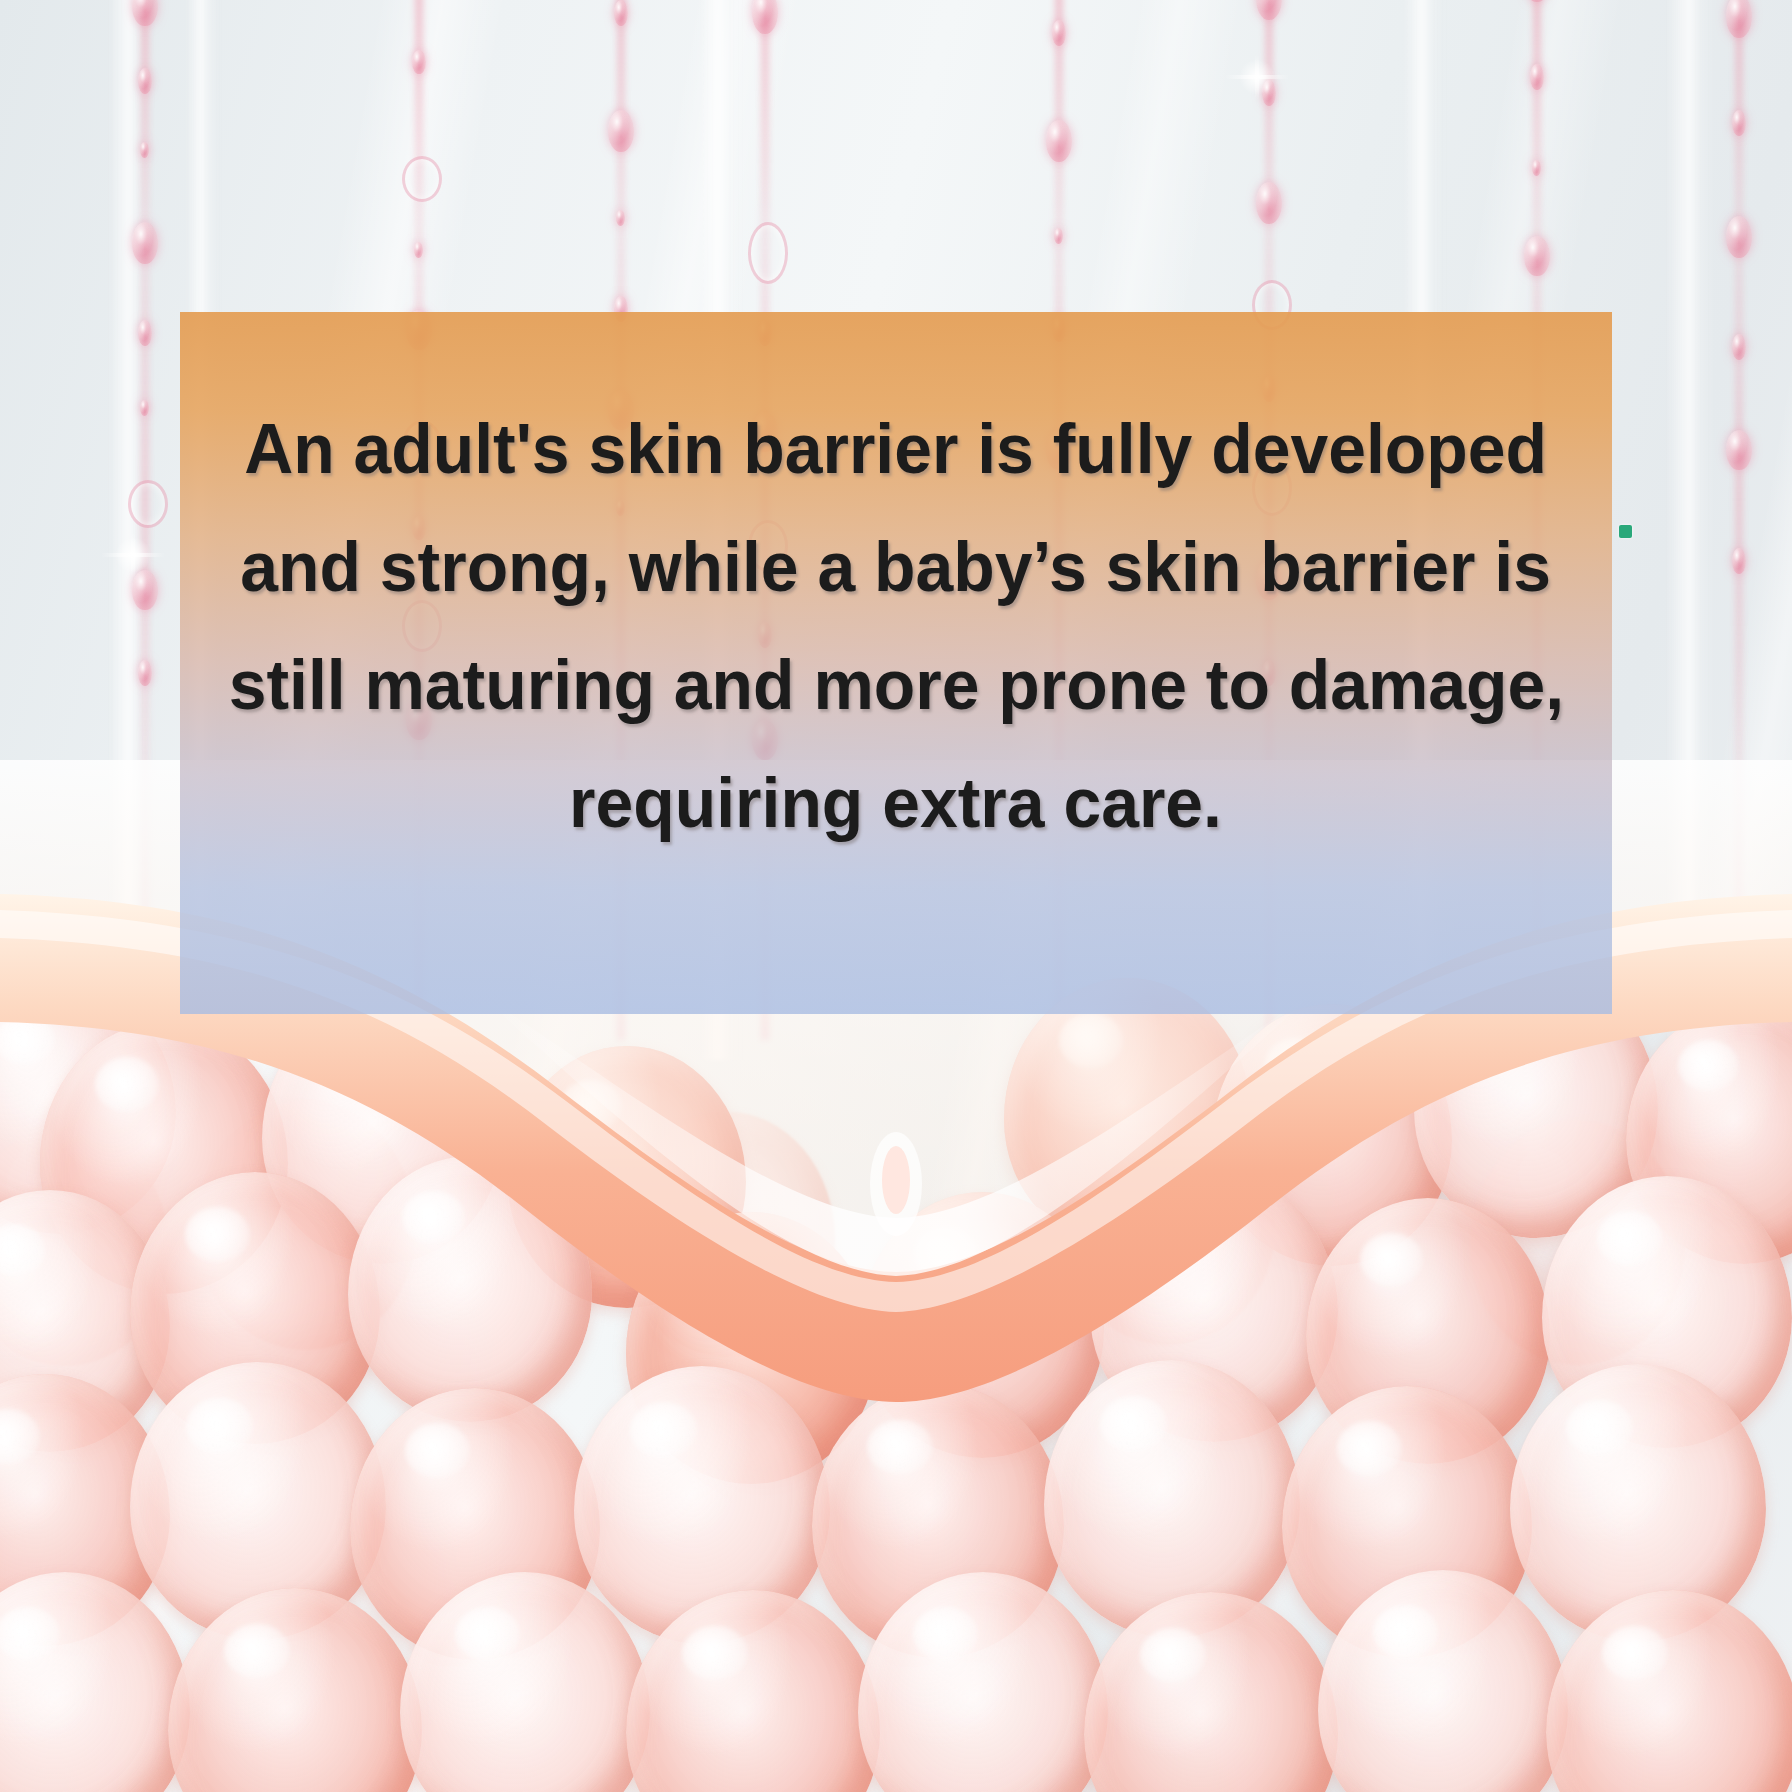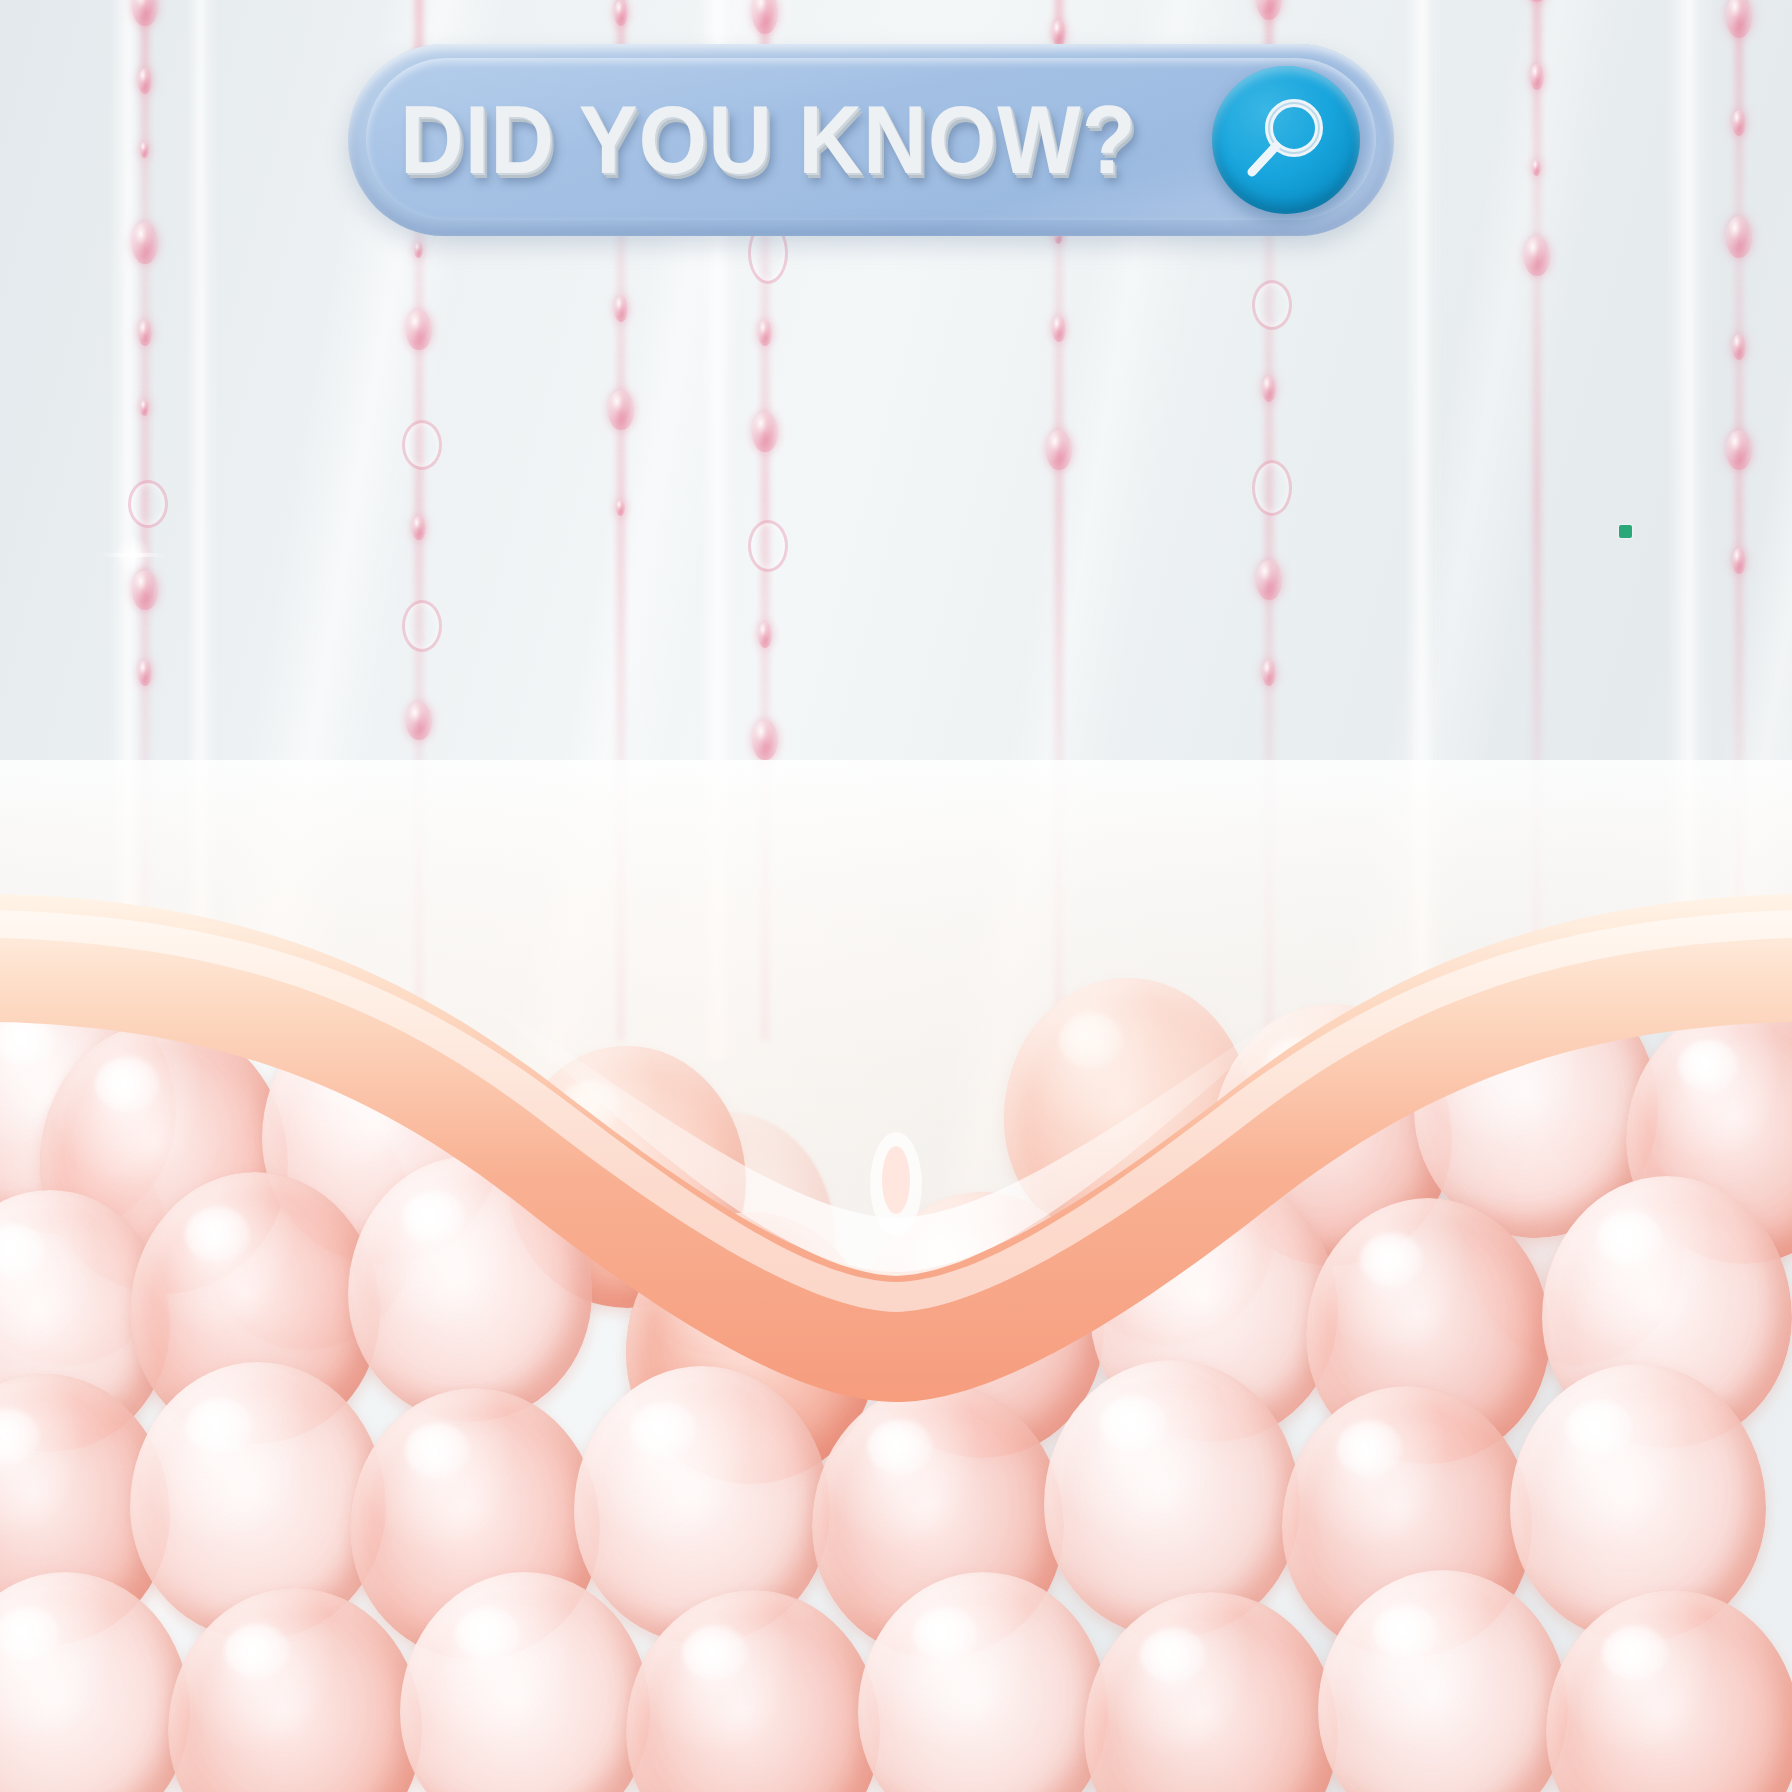--- a/index.html
+++ b/index.html
@@ -348,31 +348,20 @@
   <div class="stream" style="left:1726px;">
     <div class="trail"></div>
     <div class="drop" style="top:34px;  height:44px;"></div>
     <div class="drop sm" style="top:150px; height:26px;"></div>
     <div class="drop" style="top:256px; height:42px;"></div>
     <div class="drop sm" style="top:374px; height:26px;"></div>
     <div class="drop" style="top:470px; height:40px;"></div>
     <div class="drop sm" style="top:588px; height:26px;"></div>
   </div>
 
-  <div class="banner">
-    <span class="banner-title">DID YOU KNOW?</span>
-
-    <span class="search-badge">
-      <svg width="104" height="104" viewBox="0 0 104 104">
-        <circle cx="60" cy="40" r="25" fill="none" stroke="#eef5fa" stroke-width="8"></circle>
-        <circle cx="60" cy="40" r="25" fill="none" stroke="#bcd9ea" stroke-width="2"></circle>
-        <line x1="42" y1="58" x2="18" y2="84" stroke="#eef5fa" stroke-width="9" stroke-linecap="round"></line>
-      </svg>
-    </span>
-  </div>
 
   <div class="skin-zone">
 
     <div class="sphere back" style="left:-40px;  top:368px; width:210px; height:238px;"></div>
     <div class="sphere back" style="left:196px;  top:340px; width:220px; height:250px;"></div>
     <div class="sphere back" style="left:620px;  top:352px; width:215px; height:245px;"></div>
     <div class="sphere back" style="left:1060px; top:340px; width:215px; height:245px;"></div>
     <div class="sphere back" style="left:1470px; top:360px; width:215px; height:245px;"></div>
 
     <div class="sphere pale" style="left:-56px; top:222px; width:232px; height:252px;"></div>
@@ -440,16 +429,22 @@
                C1160,372 1010,512 896,516 C782,512 632,372 470,226 Z" fill="url(#sheenGrad)" opacity=".85"></path>
 
       <path d="M0,150 C250,158 410,222 570,344 C706,448 814,520 896,522 C978,520 1086,448 1222,344 C1382,222 1542,158 1792,150
                L1792,178 C1552,186 1398,246 1244,366 C1096,480 976,550 896,552 C816,550 696,480 548,366 C394,246 240,186 0,178 Z" fill="#ffffff" opacity=".55"></path>
 
       <ellipse cx="896" cy="424" rx="26" ry="52" fill="#ffffff" opacity=".72"></ellipse>
       <ellipse cx="896" cy="420" rx="14" ry="34" fill="#ffe3da" opacity=".85"></ellipse>
     </svg>
   </div>
 
+  <div class="fact-card">
+    <div class="fact-line">An adult's skin barrier is fully developed</div>
+    <div class="fact-line">and strong, while a baby’s skin barrier is</div>
+    <div class="fact-line">still maturing and more prone to damage,</div>
+    <div class="fact-line">requiring extra care.</div>
+  </div>
 
   <div class="marker-dot"></div>
 
 </div>
 
 </body></html>

